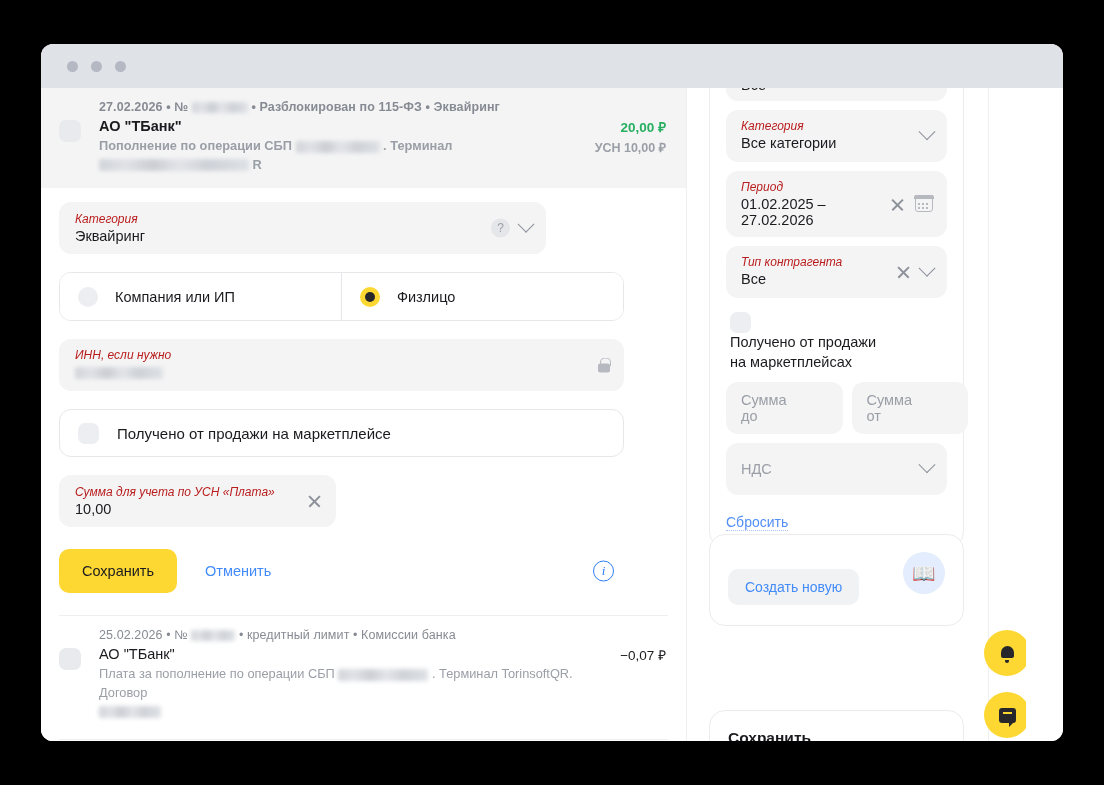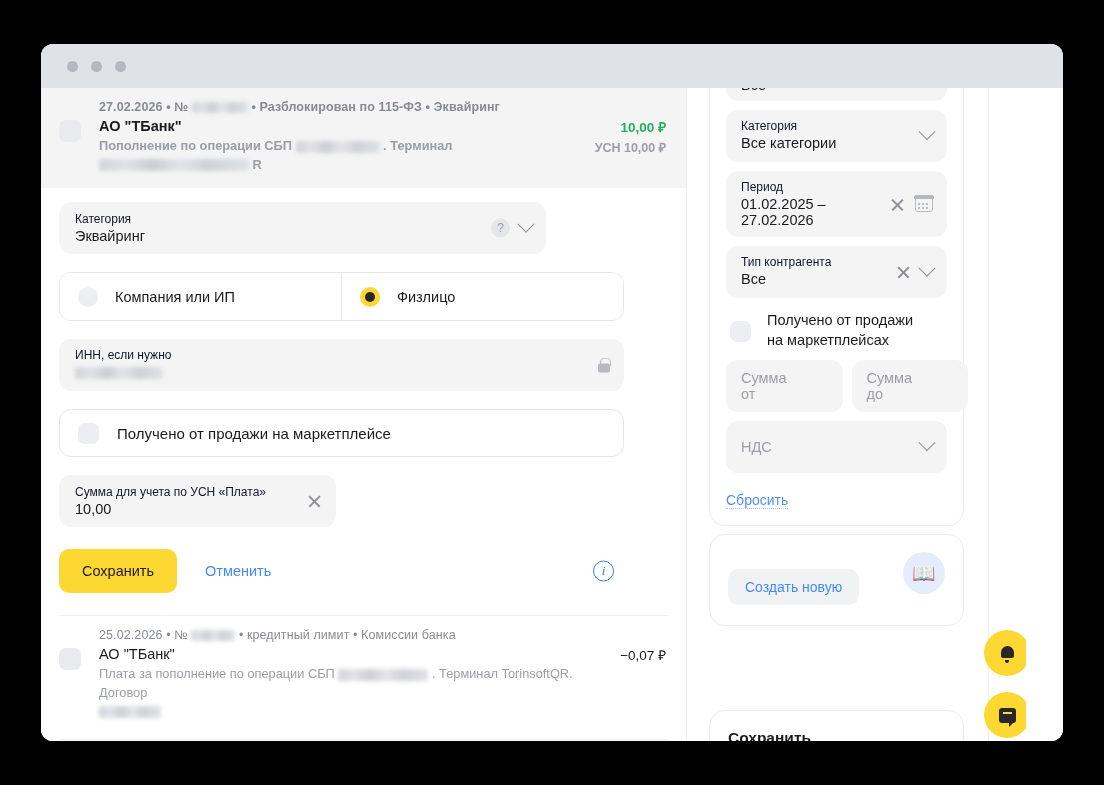--- a/index.html
+++ b/index.html
@@ -94,21 +94,21 @@
 
   
   .edit-form { padding: 14px 20px 18px 18px; }
 
   .field {
     background: #f4f4f5;
     border-radius: 12px;
     position: relative;
     padding: 10px 50px 10px 16px;
   }
-  .field-label { font-size: 12px; color: #0f172a; margin-bottom: 2px; }
+  .field-label { font-size: 12px; color: #b91c1c; margin-bottom: 2px; font-style: italic; }
   .field-value { font-size: 14.5px; color: #1b1b1f; }
 
   .field-icons {
     position: absolute;
     right: 14px; top: 50%;
     transform: translateY(-50%);
     display: flex; align-items: center; gap: 10px;
   }
 
   .qmark {
@@ -258,22 +258,23 @@
     content:""; position:absolute; left:-1.7px; top:-1.7px; right:-1.7px;
     height: 4px; background:#b6b9bf; border-radius:2px 2px 0 0;
   }
   .cal:after {
     content:""; position:absolute; left:2px; top:6px;
     width: 2px; height: 2px; background:#b6b9bf;
     box-shadow: 4px 0 0 #b6b9bf, 8px 0 0 #b6b9bf, 0 4px 0 #b6b9bf, 4px 4px 0 #b6b9bf, 8px 4px 0 #b6b9bf;
   }
 
   .mp-check {
-    display: flex; align-items: center;
+    display: flex; align-items: flex-start;
     padding: 4px 0 10px 4px;
+    flex-direction: column;
   }
   .mp-check .cbox { margin-right: 16px; margin-top: 1px; }
   .mp-label { font-size: 14.5px; color: #1b1b1f; line-height: 1.35; }
 
   .sum-row { display: flex; gap: 9px; margin-bottom: 9px; }
   .sum-row .ffield { flex: 1; margin-bottom: 0; }
 
   .reset-link {
     display: inline-block;
     color: #528ef5; font-size: 14px;
@@ -377,21 +378,21 @@
             <div class="op-title">АО "ТБанк"</div>
             <div class="op-desc">
               <span>Пополнение по операции СБП</span>
               <span class="blur blur-md" style="width:84px"></span>
               <span>. Терминал</span>
               <span class="blur blur-md" style="width:150px"></span>
               <span>R</span>
             </div>
           </div>
           <div class="op-amounts">
-            <div class="op-amount pos">10,00 ₽</div>
+            <div class="op-amount pos">20,00 ₽</div>
             <div class="op-sub">УСН 10,00 ₽</div>
           </div>
         </div>
       </div>
 
       <div class="edit-form">
 
         <div class="field row-cat">
           <div class="field-label">Категория</div>
           <div class="field-value">Эквайринг</div>
@@ -513,24 +514,24 @@
         <div class="mp-check">
           <span class="cbox"></span>
           <span class="mp-label">
             <span>Получено от продажи</span><br>
             <span>на маркетплейсах</span>
           </span>
         </div>
 
         <div class="sum-row">
           <div class="ffield placeholder-only">
+            <span class="ph">Сумма до</span>
+          </div>
+          <div class="ffield placeholder-only">
             <span class="ph">Сумма от</span>
-          </div>
-          <div class="ffield placeholder-only">
-            <span class="ph">Сумма до</span>
           </div>
         </div>
 
         <div class="ffield placeholder-only">
           <span class="ph">НДС</span>
           <div class="field-icons">
             <span class="chev"></span>
           </div>
         </div>
 

